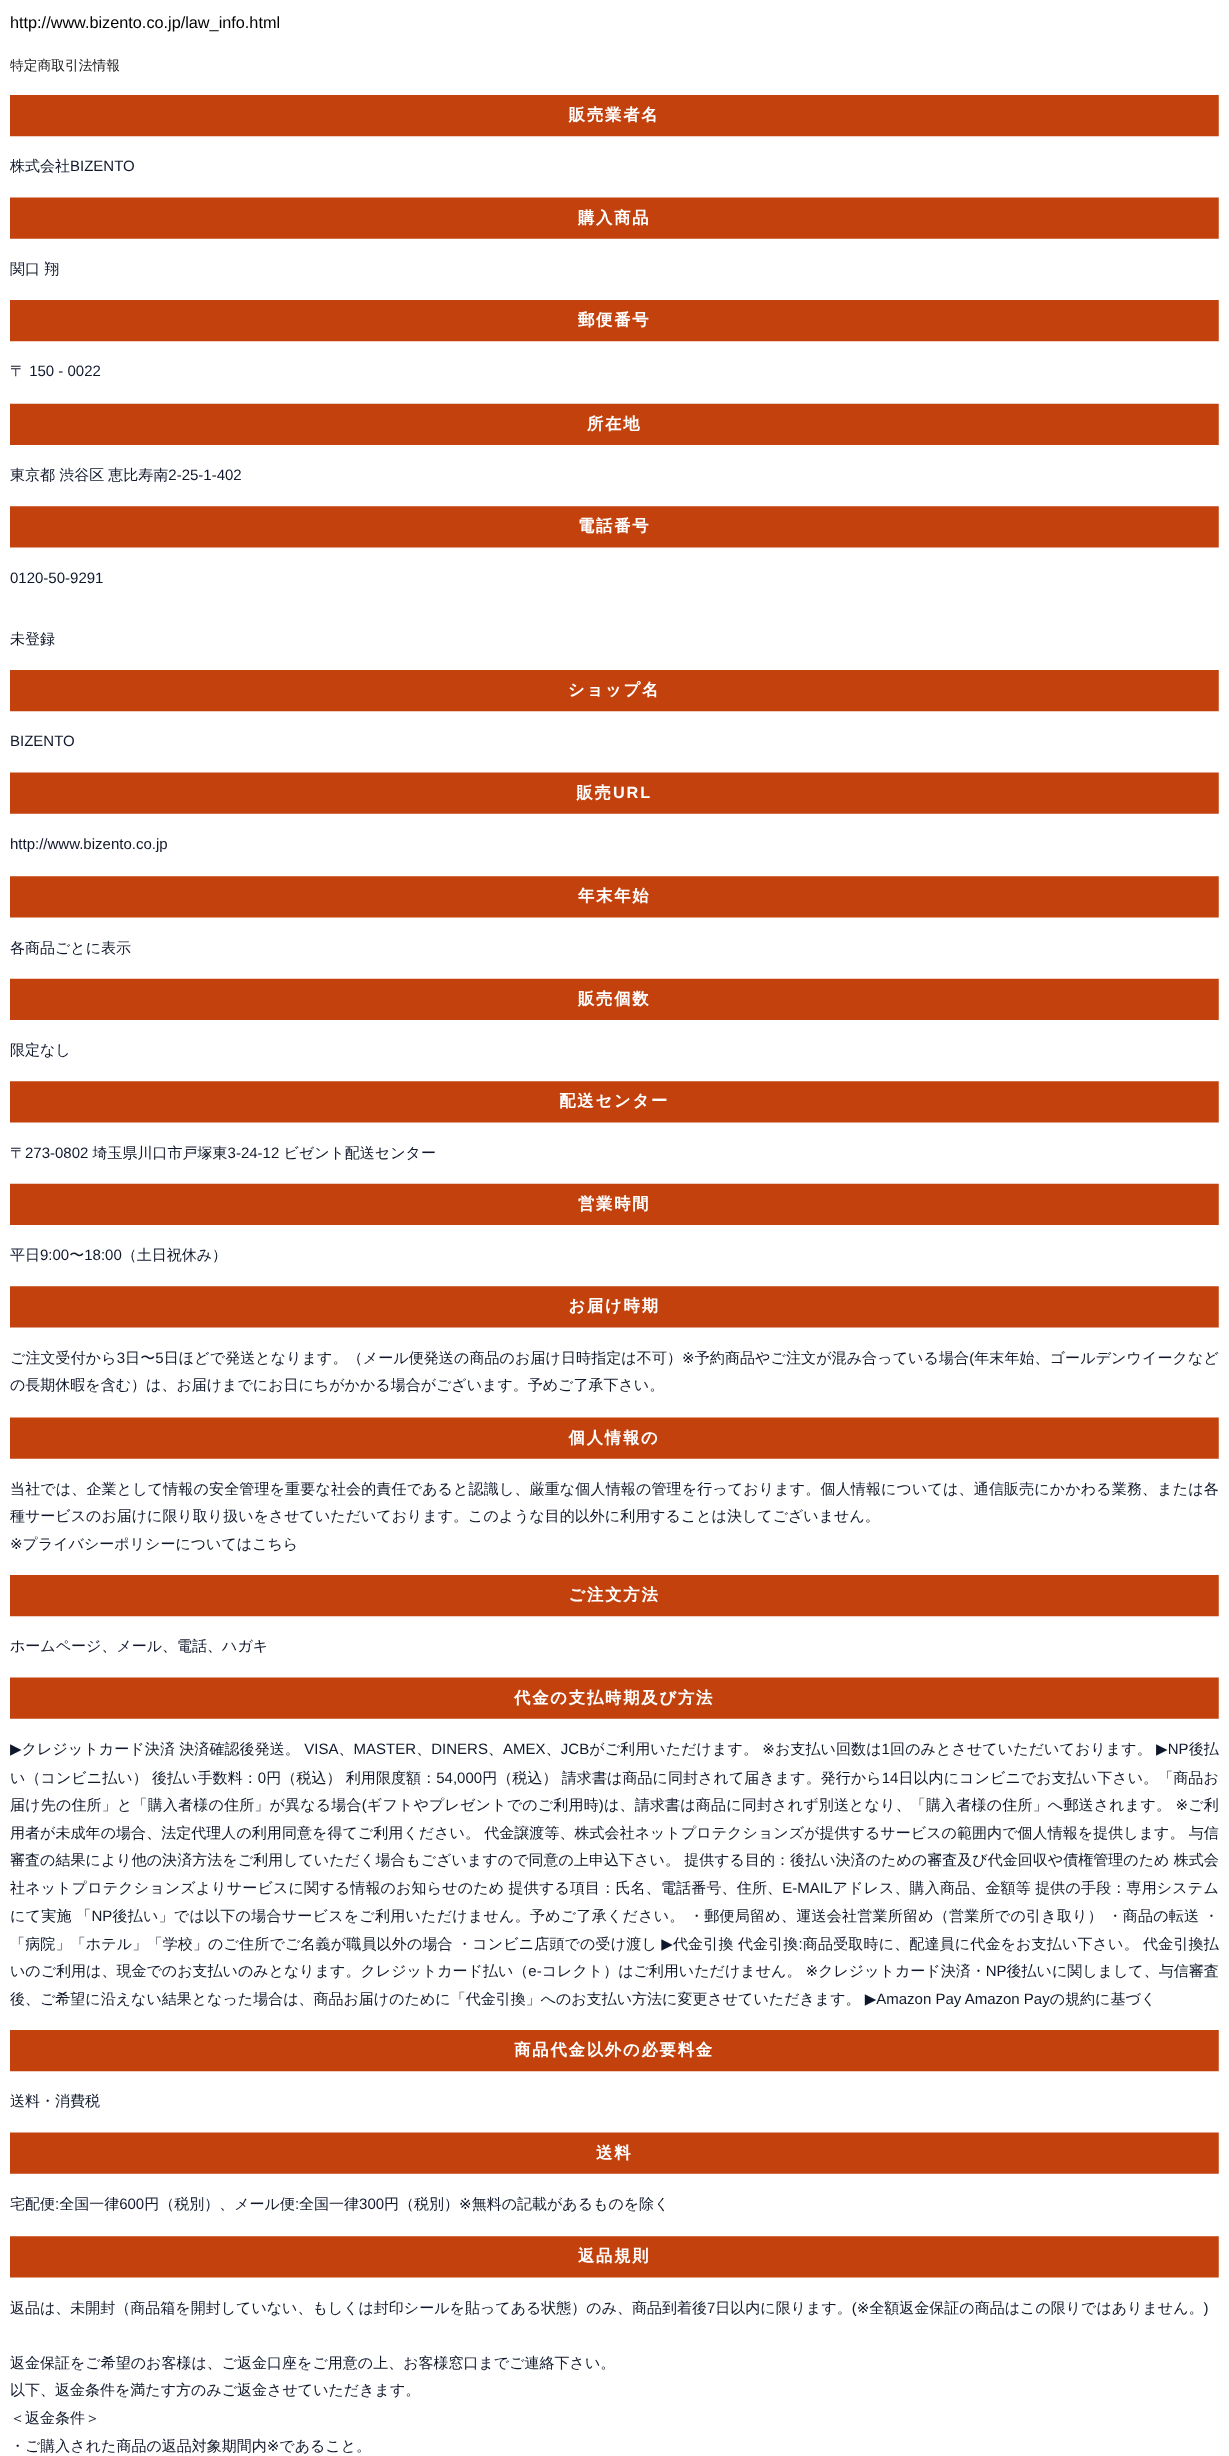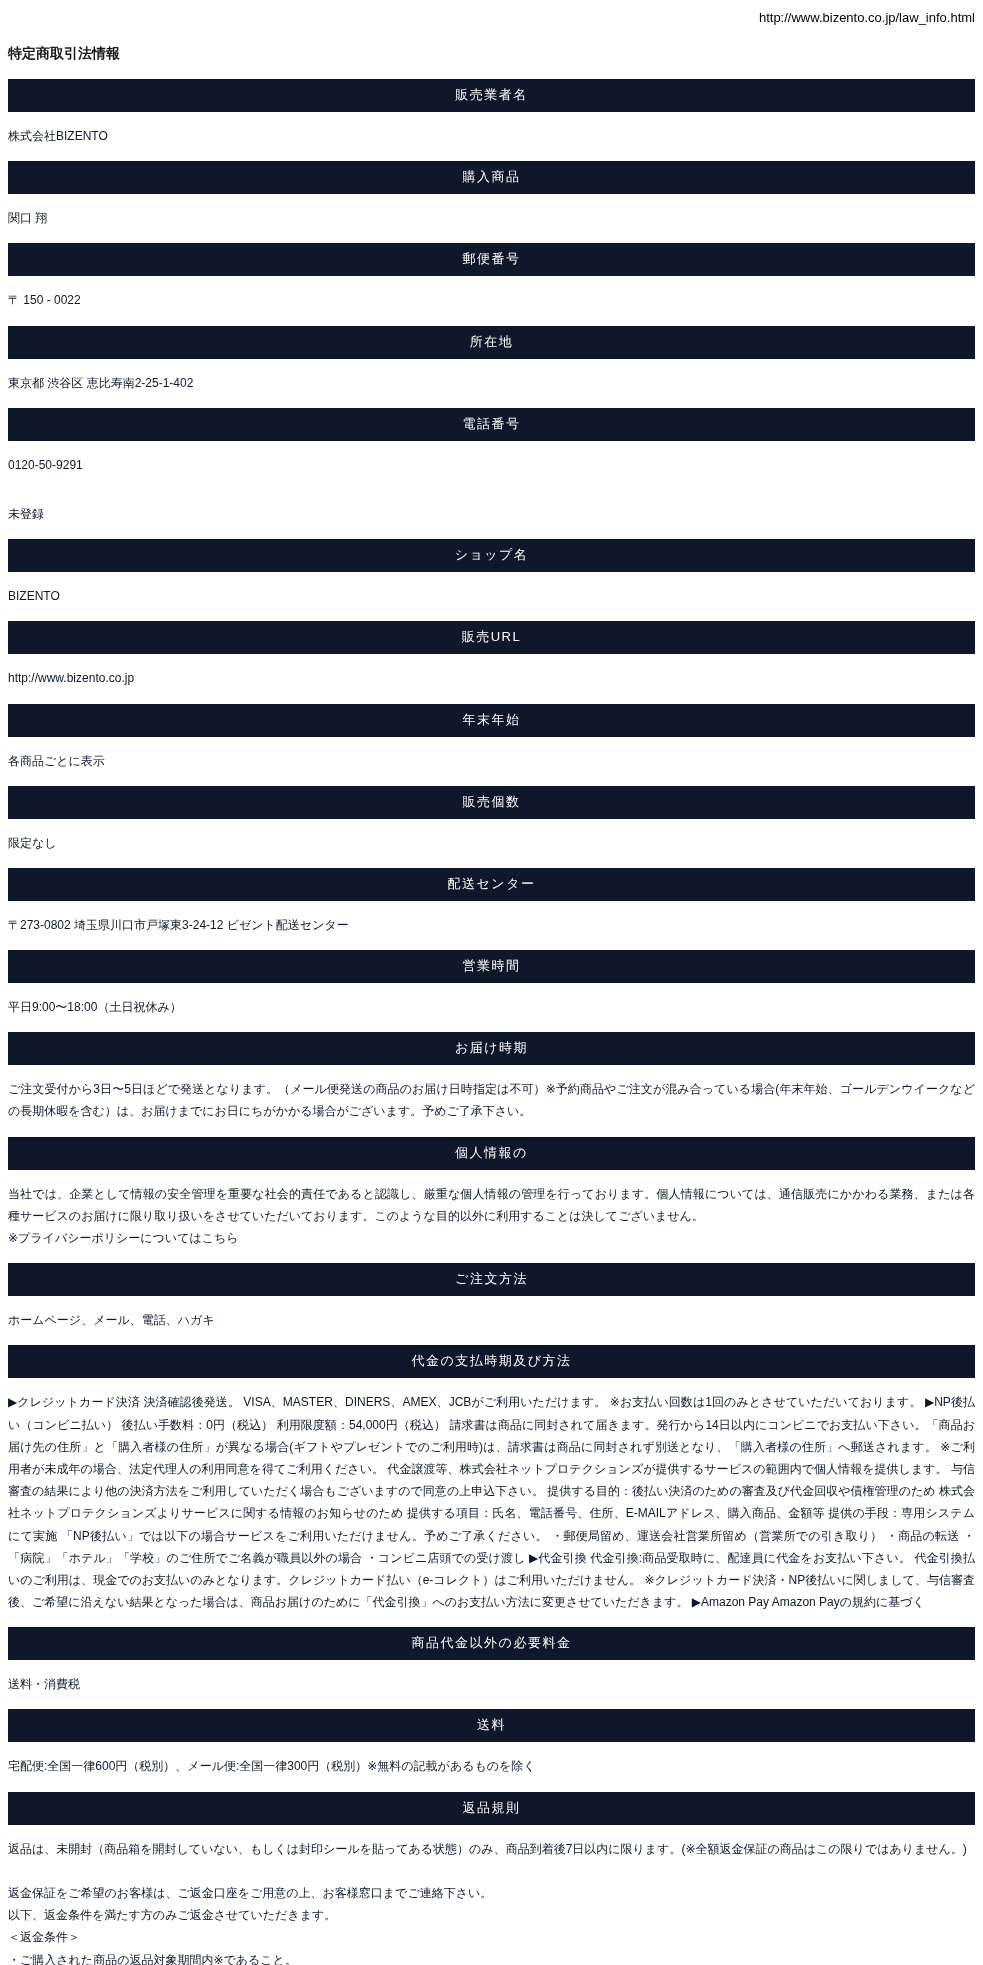--- a/index.html
+++ b/index.html
@@ -16,35 +16,35 @@
     box-sizing: border-box;
   }
   .content {
     padding: 8px 8px 0 8px;
     flex: 1 0 auto;
   }
   .url-line {
     font-size: 13px;
     color: #000000;
     margin: 2px 0 20px 0;
-    text-align: right;
   }
   .page-title {
-    font-size: 14px;
-    font-weight: bold;
+    font-size: 11px;
+    font-weight: normal;
     color: #1a1a1a;
     margin: 0 0 16px 0;
   }
   .section .bar {
-    background: #0f172a;
+    background: #c2410c;
     color: #ffffff;
     text-align: center;
     font-size: 13px;
     letter-spacing: 1.5px;
     padding: 7px 0 8px 0;
+    font-weight: bold;
   }
   .section .body {
     font-size: 12px;
     line-height: 1.85;
     color: #0f172a;
     padding: 13px 0 14px 0;
     white-space: pre-line;
     text-align: justify;
   }
 </style>

